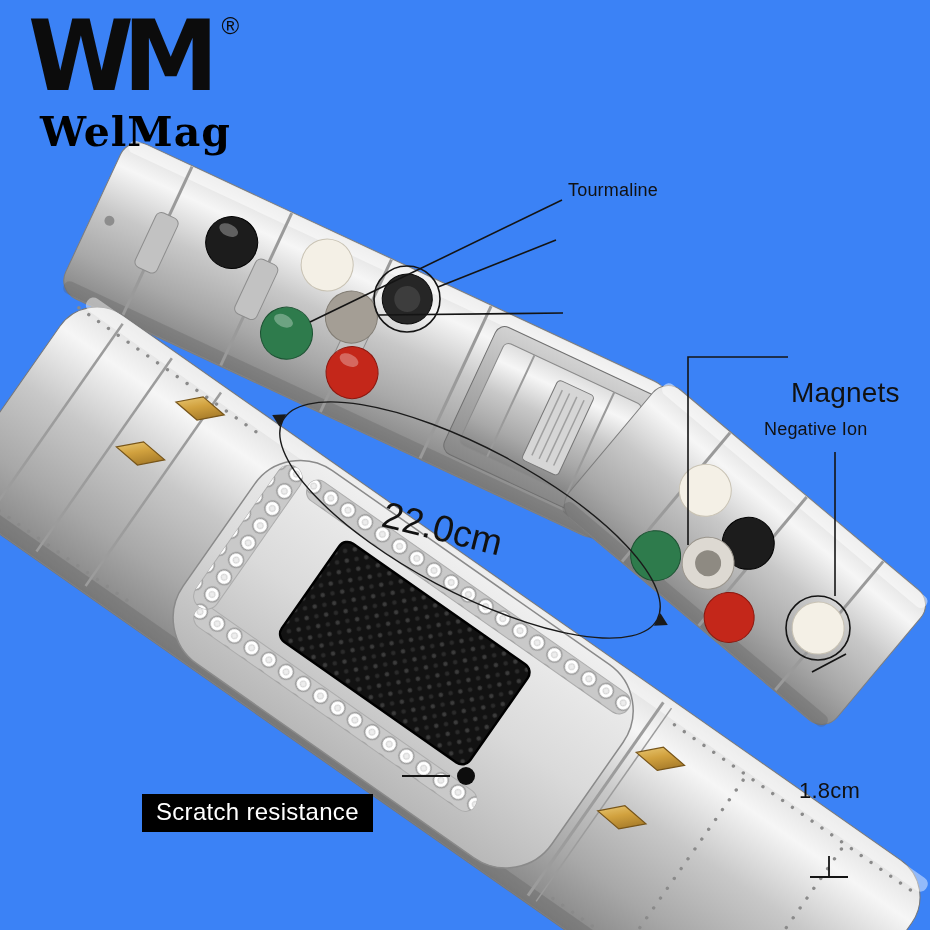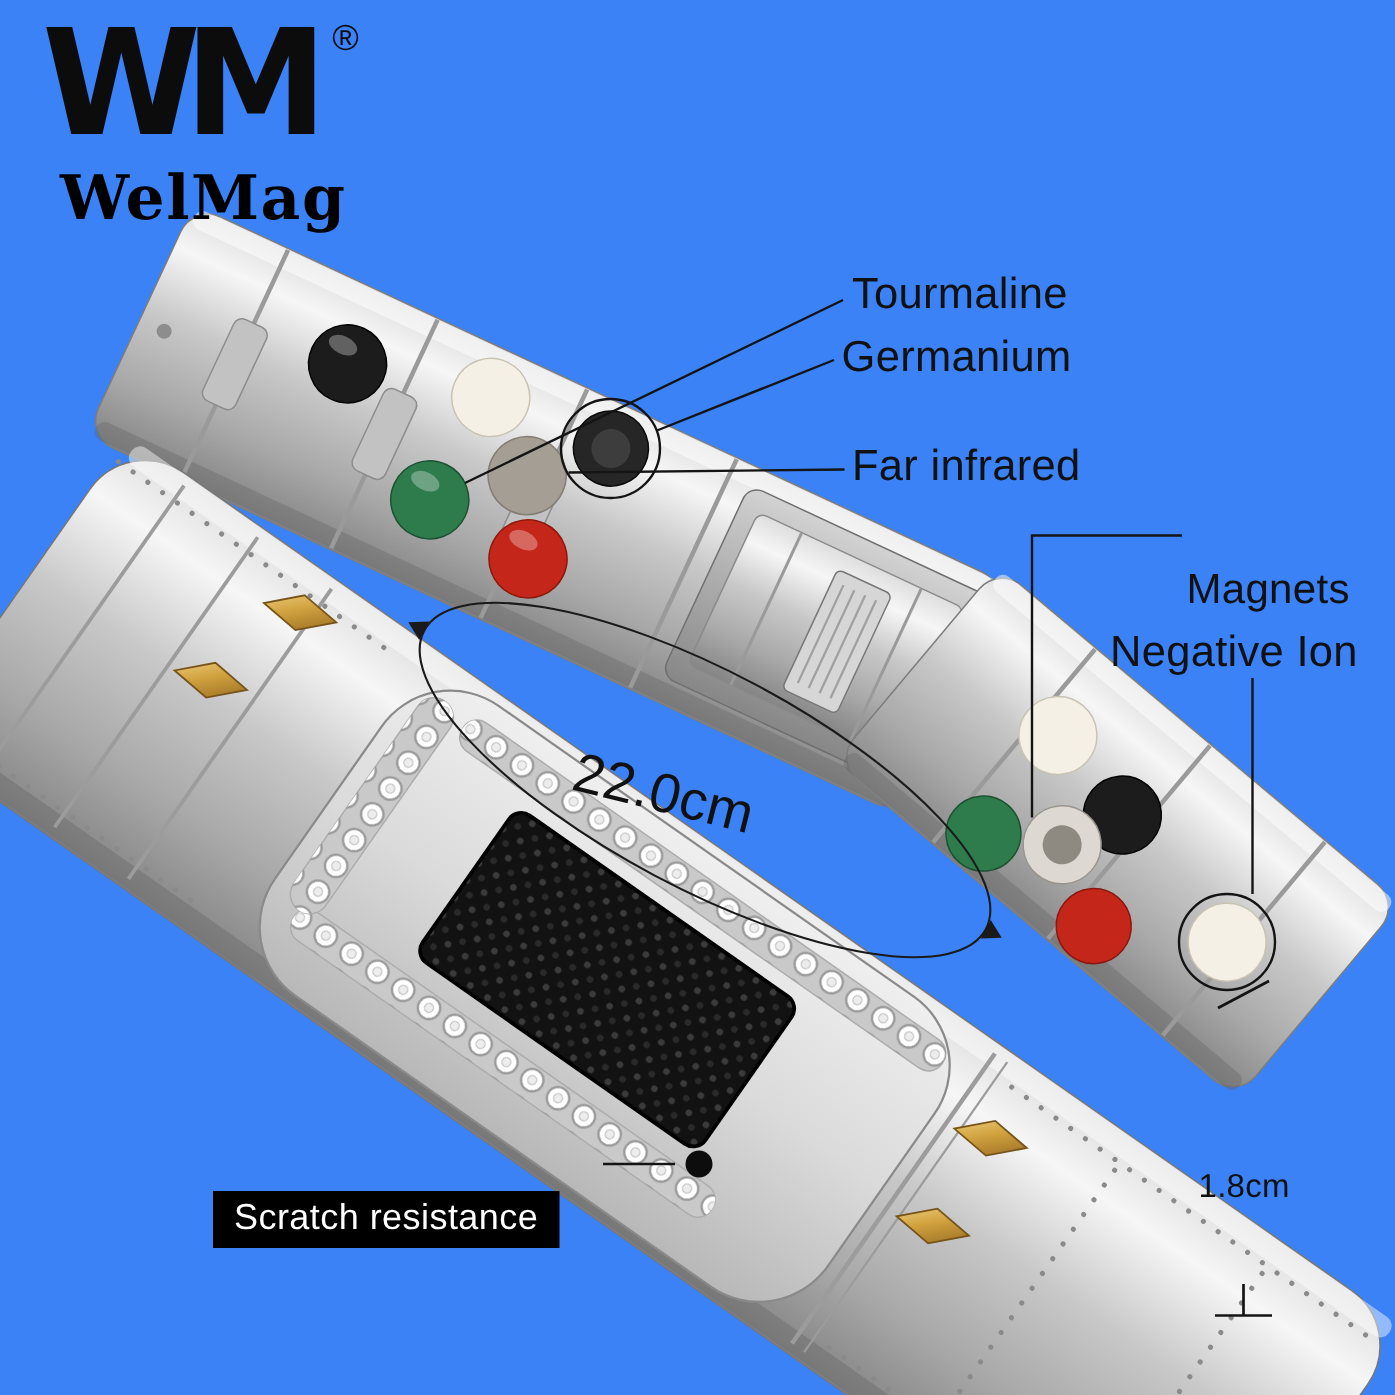--- a/index.html
+++ b/index.html
@@ -1,26 +1,26 @@
 <!DOCTYPE html>
 <html><head>
 <meta charset="utf-8">
 <style>
   html,body{margin:0;padding:0;background:#fff;}
   .stage{
     position:relative;width:930px;height:930px;background:#3b82f6;overflow:hidden;
     font-family:"Liberation Sans",sans-serif;color:#111;
   }
   .stage svg{position:absolute;left:0;top:0;}
-  .label{position:absolute;white-space:nowrap;color:#111;font-size:29px;letter-spacing:.2px;}
+  .label{position:absolute;white-space:nowrap;color:#111;font-size:18px;letter-spacing:.2px;}
   .lbl-tourmaline{left:568px;top:180px;}
   .lbl-germanium{left:561px;top:222px;}
   .lbl-far-infrared{left:568px;top:295px;}
   .lbl-magnets{left:791px;top:341px;font-size:28px;margin-top:36px;}
-  .lbl-negative-ion{left:740px;top:419px;}
+  .lbl-negative-ion{left:764px;top:419px;}
   .dim-length{left:388px;top:494px;font-size:37px;transform:rotate(14deg);transform-origin:left top;}
   .dim-width{left:799px;top:778px;font-size:22px;}
   .lbl-sandblast{left:146px;top:758px;font-size:25px;}
   .badge{
     position:absolute;left:142px;top:794px;background:#000;color:#fff;
     font-size:24px;padding:4px 14px 6px 14px;letter-spacing:.3px;
   }
   .logo{position:absolute;left:28px;top:8px;line-height:1;}
   .monogram-row{display:flex;align-items:flex-start;}
   .monogram{
@@ -223,22 +223,20 @@
 
   <div class="logo">
     <div class="monogram-row">
       <span class="monogram">WM</span>
       <span class="reg">®</span>
     </div>
     <div class="brand-name">WelMag</div>
   </div>
 
   <div class="label lbl-tourmaline">Tourmaline</div>
-  <div class="label lbl-germanium">Germanium</div>
-  <div class="label lbl-far-infrared">Far infrared</div>
   <div class="label lbl-magnets">Magnets</div>
   <div class="label lbl-negative-ion">Negative Ion</div>
 
   <div class="label dim-length">22.0cm</div>
   <div class="label dim-width">1.8cm</div>
 
   <div class="badge">Scratch resistance</div>
 
 </div>
 

